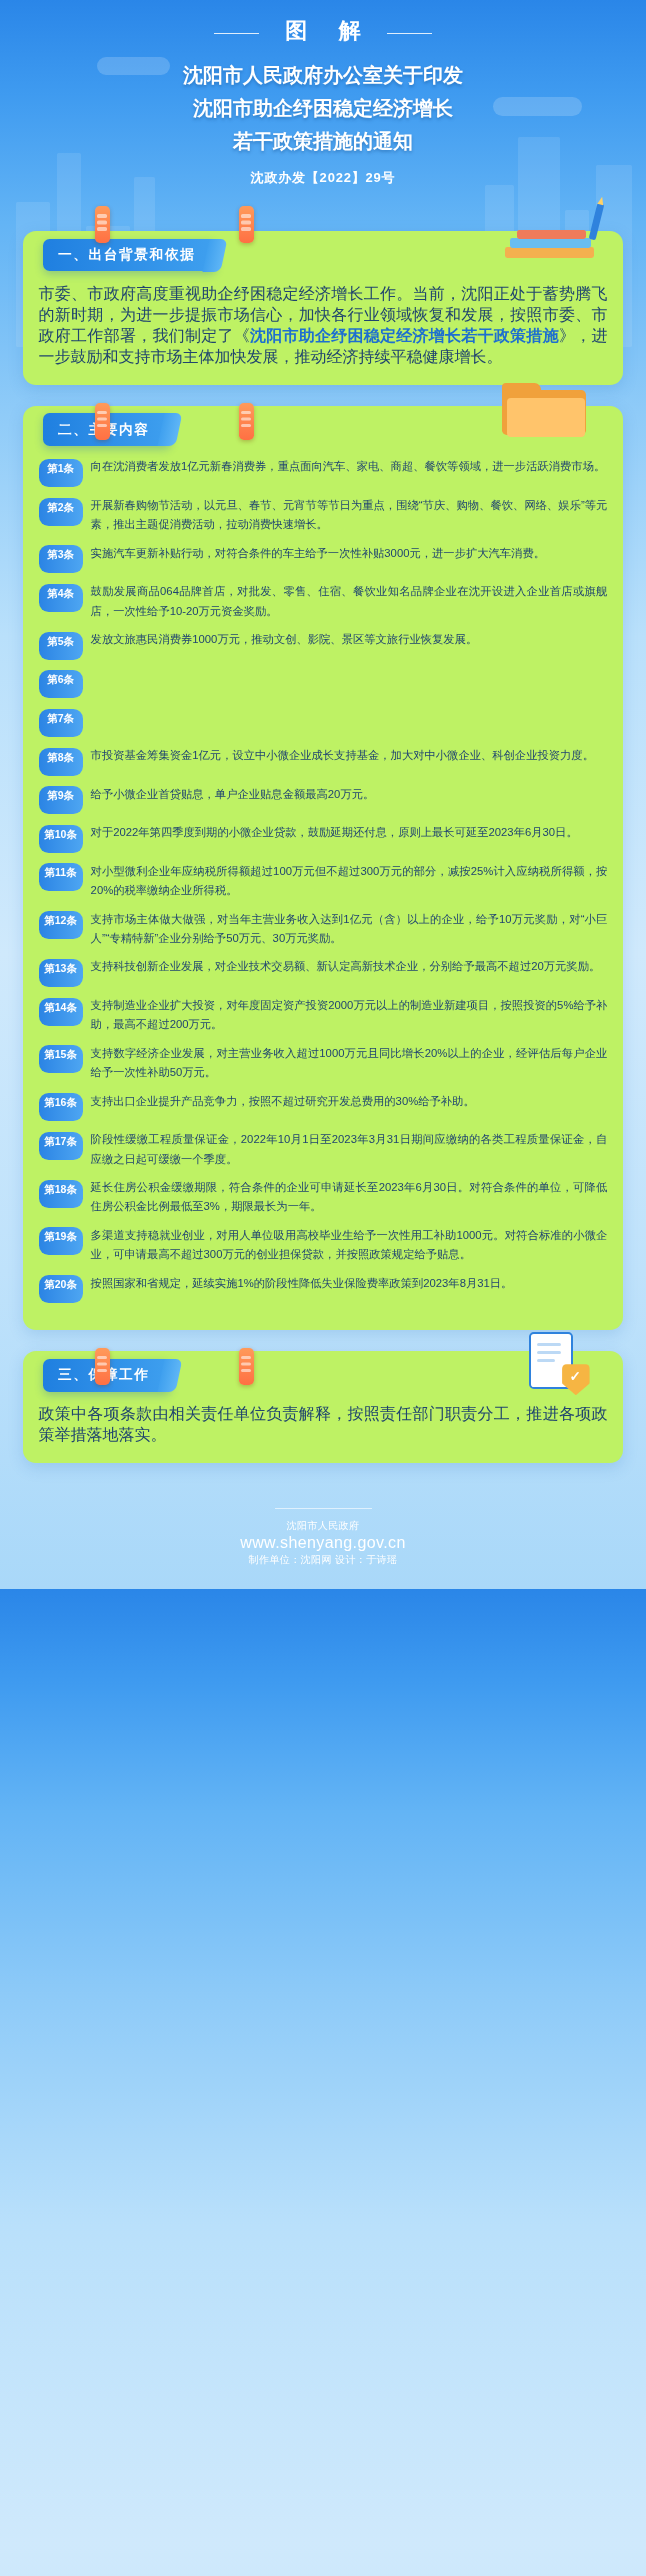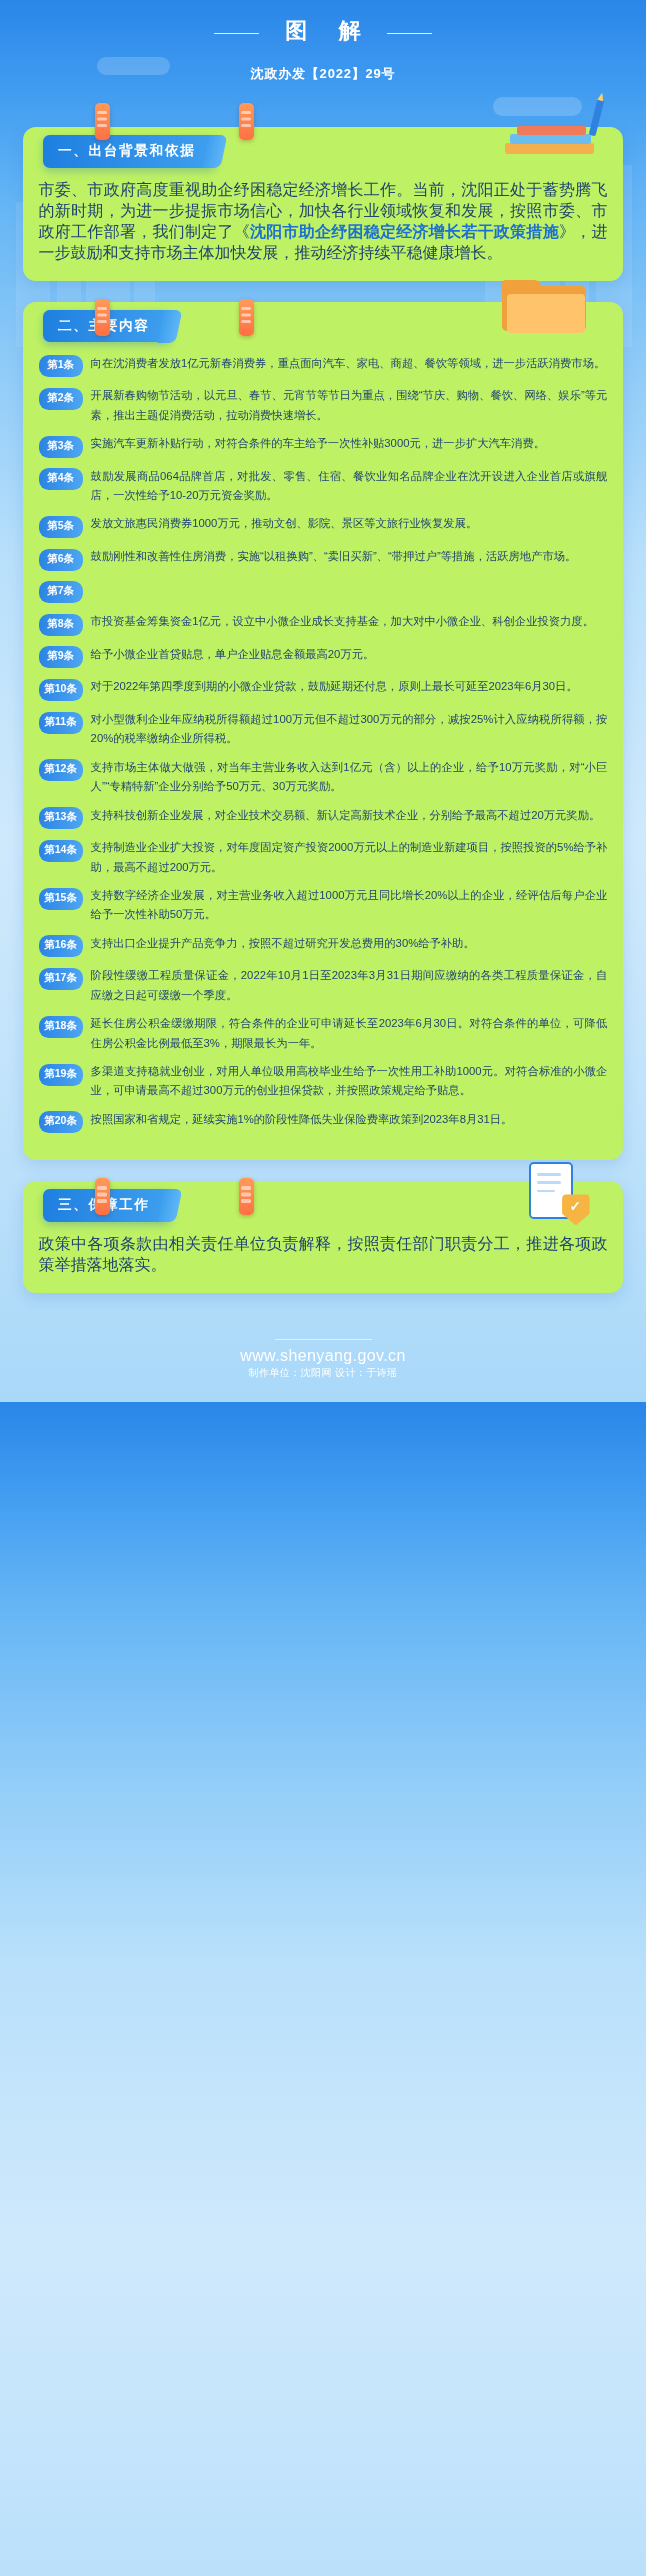--- a/index.html
+++ b/index.html
@@ -70,21 +70,21 @@
   .clip:before {
     content:""; position:absolute; left:2.4px; right:2.4px; top:8px; height:3.2px;
     background:rgba(255,255,255,.55); border-radius:1.6px;
     box-shadow:0 6.5px 0 rgba(255,255,255,.55), 0 13px 0 rgba(255,255,255,.55);
   }
 
   
   .intro { font-size:11.7px; color:#20456e; margin:1.6px 0 9.7px 1.6px; font-weight:bold; }
   .item { display:flex; align-items:flex-start; margin-bottom:9px; }
   .num {
-    flex:0 0 auto; min-width:44px; height:22px; line-height:19.4px; text-align:center;
+    flex:0 0 auto; min-width:44px; height:28px; line-height:19.4px; text-align:center;
     background:linear-gradient(90deg,#2b84e4,#4ea6f2); color:#fff;
     font-size:10.5px; font-weight:bold; border-radius:9.7px; margin-right:8px; margin-top:1.6px;
     padding:0 4.8px;
   }
   .txt { flex:1 1 auto; font-size:11.3px; line-height:19.4px; color:#1f4470; text-align:justify; }
 
   
   .ill { position:absolute; right:21px; top:-21px; z-index:5; }
   .book { position:relative; width:97px; height:48px; }
   .book .b1 { position:absolute; left:0; bottom:0; width:89px; height:11.3px; background:#f4b04f; border-radius:2.4px; }
@@ -127,20 +127,25 @@
     <div class="sk" style="left:596px;width:36px;height:182px;"></div>
     <div class="cloud" style="left:97px;top:57px;width:73px;height:18px;"></div>
     <div class="cloud" style="left:493px;top:97px;width:89px;height:19.4px;"></div>
     <div class="cloud" style="left:32px;top:242px;width:57px;height:14.5px;"></div>
   </div>
 
   <div class="header">
     <div class="tujie-wrap">
       <span class="tujie">图 解</span>
     </div>
+    <div class="title-lines">
+      <div>沈阳市人民政府办公室关于印发</div>
+      <div>沈阳市助企纾困稳定经济增长</div>
+      <div>若干政策措施的通知</div>
+    </div>
     <div class="docnum">沈政办发【2022】29号</div>
   </div>
 
   <div class="clips">
     <div class="clip" style="left:95px;top:11.3px;"></div>
     <div class="clip" style="left:239px;top:11.3px;"></div>
   </div>
   <div class="card first">
     <div class="ill">
       <div class="book">
@@ -185,21 +190,20 @@
         <div class="item">
           <span class="num">第4条</span>
           <span class="txt">鼓励发展商品064品牌首店，对批发、零售、住宿、餐饮业知名品牌企业在沈开设进入企业首店或旗舰店，一次性给予10-20万元资金奖励。</span>
         </div>
         <div class="item">
           <span class="num">第5条</span>
           <span class="txt">发放文旅惠民消费券1000万元，推动文创、影院、景区等文旅行业恢复发展。</span>
         </div>
         <div class="item">
           <span class="num">第6条</span>
-          <span class="txt">鼓励刚性和改善性住房消费，实施“以租换购”、“卖旧买新”、“带押过户”等措施，活跃房地产市场。</span>
         </div>
         <div class="item">
           <span class="num">第7条</span>
         </div>
         <div class="item">
           <span class="num">第8条</span>
           <span class="txt">市投资基金筹集资金1亿元，设立中小微企业成长支持基金，加大对中小微企业、科创企业投资力度。</span>
         </div>
         <div class="item">
           <span class="num">第9条</span>
@@ -265,18 +269,19 @@
         <div class="ln" style="top:27.5px;width:18px;"></div>
         <div class="sh"></div>
       </div>
     </div>
     <div class="sec-head">三、保障工作</div>
     <div class="sec-body">政策中各项条款由相关责任单位负责解释，按照责任部门职责分工，推进各项政策举措落地落实。</div>
   </div>
 
   <div class="footer">
     <div class="footer-sep"></div>
+    <div>沈阳市人民政府</div>
     <div class="site">www.shenyang.gov.cn</div>
     <div>制作单位：沈阳网   设计：于诗瑶</div>
   </div>
 
 </div>
 
 
 </body></html>

